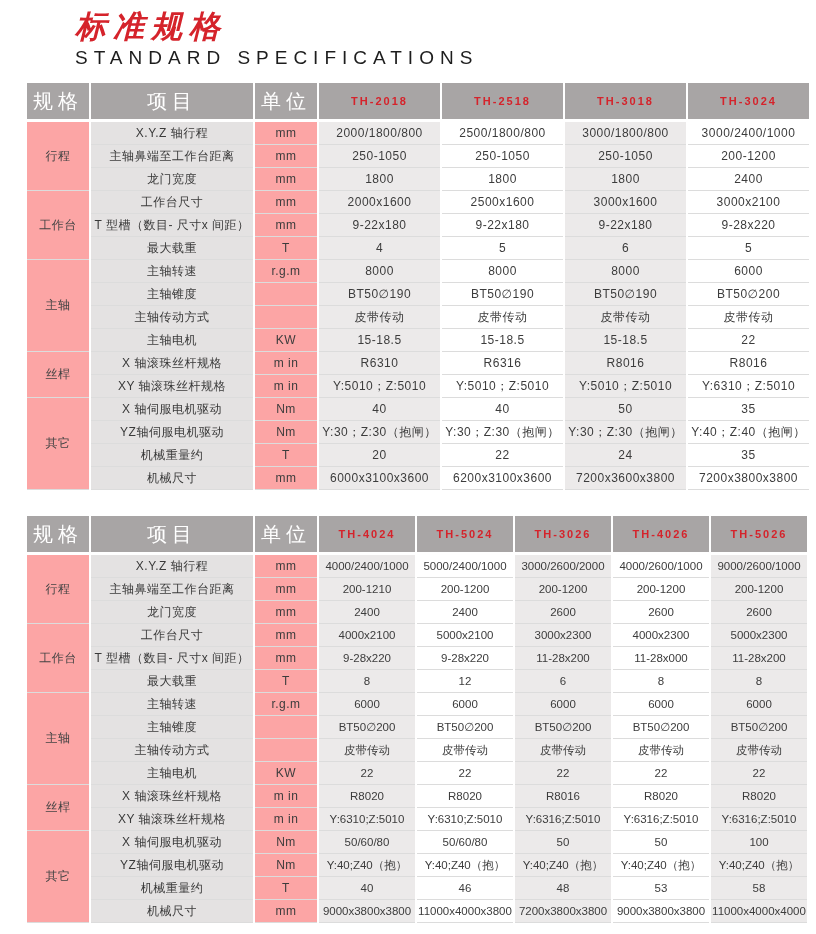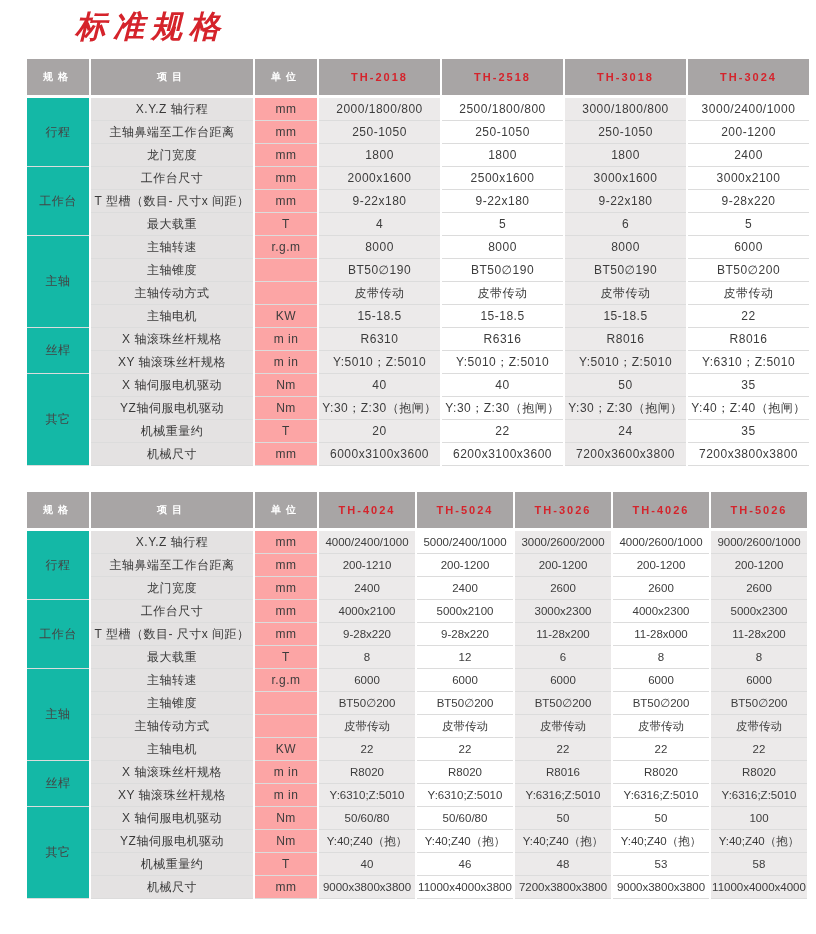--- a/index.html
+++ b/index.html
@@ -21,46 +21,47 @@
   }
   table.spec-table{
     border-collapse:separate;border-spacing:2px 0;table-layout:fixed;
     margin-bottom:26px;
   }
   table.spec-table th{
     background:var(--header-gray,#a8a5a5);
     height:36px;padding:0;vertical-align:middle;text-align:center;
     border-bottom:3px solid #fff;
   }
-  th.label-head{color:#fff;font-size:10px;font-weight:bold;letter-spacing:5px;}
+  th.label-head{color:#fff;font-size:20px;font-weight:normal;letter-spacing:5px;}
   th.model-head{
     color:var(--accent-red,#d5232b);font-size:11px;font-weight:bold;letter-spacing:2px;
   }
   table.spec-table td{
     height:22px;padding:0 1px;text-align:center;vertical-align:middle;
     border-bottom:1px solid var(--row-line,#dcdcdc);
     font-size:12px;letter-spacing:0.5px;white-space:nowrap;overflow:hidden;
   }
   td.spec{
-    background:#14b8a6;font-size:15px;letter-spacing:4px;color:#444;
+    background:#fca5a5;font-size:15px;letter-spacing:4px;color:#444;
   }
   td.item{
     background:var(--item-col-bg,#e4e2e2);font-size:12.5px;letter-spacing:1.5px;color:#3a3a3a;
   }
   td.unit{background:#fca5a5;letter-spacing:2px;}
   td.val{background:#fff;}
   td.val.shade{background:var(--stripe-bg,#eceaea);}
   table.cols5 td.val{font-size:11.5px;letter-spacing:0;}
 </style>
 </head>
 <body>
 
 <div class="page">
   <div class="title-block">
     <div class="title-cn">标准规格</div>
+    <div class="title-en">STANDARD SPECIFICATIONS</div>
   </div>
 
   <div>
       <table class="spec-table">
         <colgroup>
           <col style="width: 62px;">
           <col style="width: 162px;">
           <col style="width: 62px;">
           <col style="width: 121px;">
           <col style="width: 121px;">

